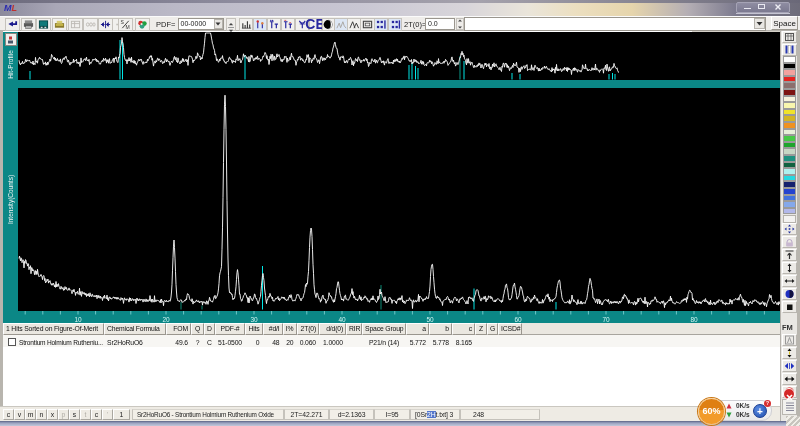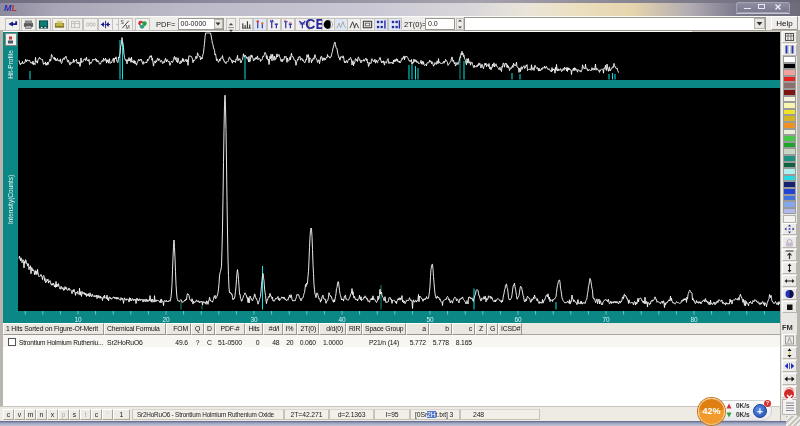--- a/index.html
+++ b/index.html
@@ -181,21 +181,21 @@
         <path d="M3 0.5 L5 2.5 H1 Z" fill="#444"></path>
         <path d="M3 9.5 L1 7.5 h4 Z" fill="#444"></path>
       </svg>
     </div>
 <div class="abs" style="left:464px;top:16.5px;width:302px;height:14px;background:#fff;border:1px solid #9a968e"></div>
 <div class="abs" style="left:754px;top:18px;width:11px;height:11px;background:#e8e6e2;border:1px solid #b5b2ac;display:flex;align-items:center;justify-content:center">
       <svg width="7" height="7" viewBox="0 0 7 7">
         <path d="M0.5 2 h6 L3.5 5.5 Z" fill="#333"></path>
       </svg>
     </div>
-<div class="abs" style="left:771px;top:16px;width:27px;height:14px;background:#efeceb;border:1px solid #9a968e;border-top-color:#fff;border-left-color:#fff;font-size:8px;color:#111;text-align:center;line-height:13px">Help</div>
+<div class="abs" style="left:771px;top:16px;width:27px;height:14px;background:#efeceb;border:1px solid #9a968e;border-top-color:#fff;border-left-color:#fff;font-size:8px;color:#111;text-align:center;line-height:13px">Space</div>
 
 <div class="abs" style="left:0;top:31px;width:3px;height:395px;background:#b8b5ae"></div>
 <div class="abs" style="left:3px;top:32px;width:15px;height:291px;background:#0b8786"></div>
 <div class="abs" style="left:18px;top:32px;width:762px;height:48px;background:#000"></div>
 <div class="abs" style="left:18px;top:80px;width:762px;height:8px;background:#0b8786"></div>
 <div class="abs" style="left:18px;top:88px;width:762px;height:223px;background:#000"></div>
 <div class="abs" style="left:3px;top:311px;width:777px;height:12px;background:#0b8786"></div>
 
 <div class="abs" style="left:4.5px;top:33px;width:12px;height:13px;background:#f0efec;border:1px solid #8a8780;display:flex;align-items:center;justify-content:center">
       <svg width="7" height="8" viewBox="0 0 7 8">
@@ -472,16 +472,16 @@
       <path d="M3 0.5 L5.5 5.5 H0.5 Z" fill="#d03040"></path>
     </svg>
 <svg class="abs" style="left:726px;top:412px" width="6" height="6" viewBox="0 0 6 6">
       <path d="M3 5.5 L0.5 0.5 h5 Z" fill="#30a040"></path>
     </svg>
 <div class="abs" style="left:736px;top:401.5px;font-size:6.5px;font-weight:bold;color:#333">0K/s</div>
 <div class="abs" style="left:736px;top:410.5px;font-size:6.5px;font-weight:bold;color:#333">0K/s</div>
 <div class="abs" style="left:753px;top:404px;width:14px;height:14px;border-radius:50%;background:radial-gradient(circle at 35% 35%,#5a8ae0,#2050b0);border:1px solid #1a3c90;color:#fff;font-size:10px;font-weight:bold;text-align:center;line-height:13px">+</div>
 <div class="abs" style="left:764px;top:400px;width:7px;height:7px;border-radius:50%;background:#d83030;color:#fff;font-size:5px;text-align:center;line-height:7px;font-weight:bold">?</div>
 <div class="abs" style="left:698px;top:398px;width:27px;height:27px;border-radius:50%;background:linear-gradient(#df7f12 45%,#f29b2a 45%);border:1.5px solid #f6c483;box-shadow:0 0 0 1px #c87818"></div>
-<div class="abs" style="left:698px;top:398px;width:27px;height:27px;border-radius:50%;color:#fff;font-size:9px;font-weight:bold;text-align:center;line-height:27px">42%</div>
+<div class="abs" style="left:698px;top:398px;width:27px;height:27px;border-radius:50%;color:#fff;font-size:9px;font-weight:bold;text-align:center;line-height:27px">60%</div>
 <div class="abs" style="left:783px;top:388px;width:12px;height:12px;border-radius:50%;background:#d42828;border:1.5px solid #fff"><svg width="9" height="9" viewBox="0 0 9 9" style="margin:1px">
         <path d="M2 2 L7 7 M7 2 L2 7" stroke="#fff" stroke-width="1.6"></path>
       </svg></div>
 </div>
 </body></html>

